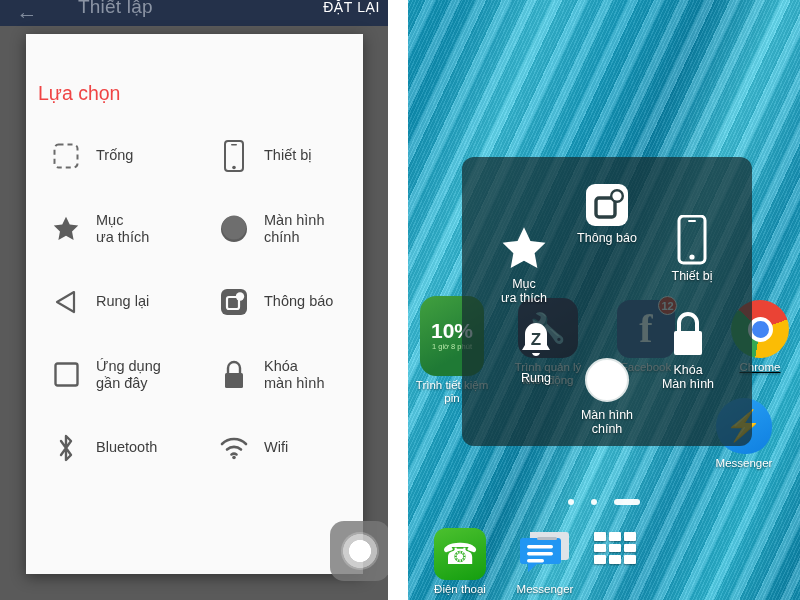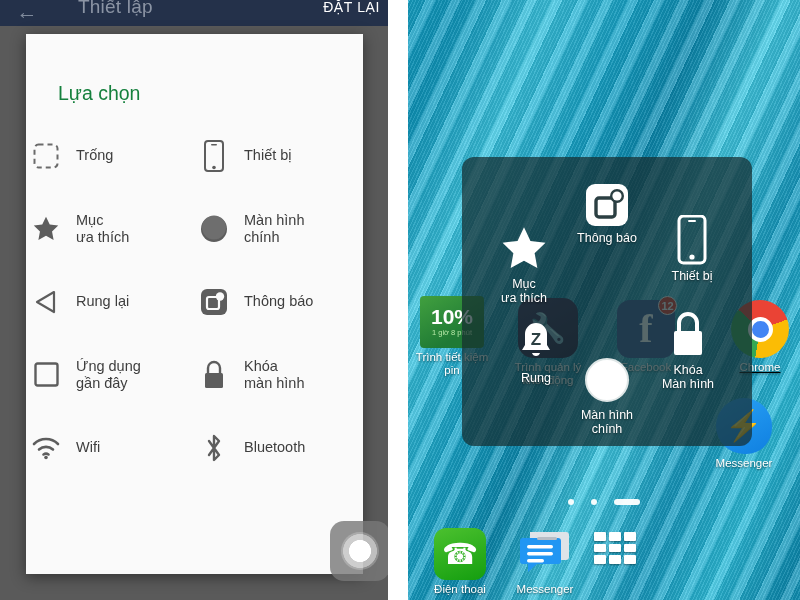--- a/index.html
+++ b/index.html
@@ -32,29 +32,29 @@
     color:#ffffff; font-size:14px; letter-spacing:.6px;
   }
 
   #dialog{
     position:absolute; left:26px; top:34px; width:337px; height:540px;
     background:#fafafa;
     box-shadow:0 3px 14px rgba(0,0,0,.45);
     overflow:hidden;
   }
   #dialog-title{
-    position:absolute; left:32px; top:48px;
-    font-size:19.5px; color:#15803d; font-weight:400;
+    position:absolute; left:12px; top:48px;
+    font-size:19.5px; color:#ef4444; font-weight:400;
   }
   #dlg-grid{
     position:absolute; left:0; top:85px; width:337px;
   }
   .dlg-row{ display:flex; height:73px; }
   .dlg-cell{
-    width:168px; display:flex; align-items:center; 
+    width:168px; display:flex; align-items:center; padding-left:20px;
   }
   .dlg-ico{
     width:40px; min-width:40px; height:40px;
     display:flex; align-items:center; justify-content:center;
     color:#5d5d5d;
   }
   .dlg-lab{
     font-size:14.5px; color:#3e3e3e; line-height:17px;
     margin-left:10px; white-space:pre-line;
   }
@@ -94,21 +94,21 @@
     position:absolute; width:84px; text-align:center;
   }
   .app .ico{ width:56px; height:56px; margin:0 auto; position:relative; }
   .app .nm{
     font-size:11.5px; color:#ffffff; margin-top:3px; line-height:13px;
     text-shadow:0 1px 2px rgba(0,0,0,.55);
   }
 
   
   #app-battery .ico{
-    width:64px;height:52px;border-radius:4px;
+    width:64px;height:80px;border-radius:16px;
     background:linear-gradient(150deg,#41a03f,#1f7a35 70%);
     display:flex;flex-direction:column;align-items:center;justify-content:center;
   }
   #app-battery .pct{ color:#fff;font-size:21px;font-weight:bold;line-height:20px; }
   #app-battery .sub{ color:#b7e8a8;font-size:7.5px;margin-top:1px; }
 
   
   #app-boot .ico{
     width:60px;height:60px;border-radius:15px;
     background:linear-gradient(150deg,#3b2c57,#241a3b);
@@ -289,36 +289,36 @@
               </svg>
           </div>
           <div class="dlg-lab">Khóa
 màn hình</div>
         </div>
       </div>
 
       <div class="dlg-row">
         <div class="dlg-cell">
           <div class="dlg-ico">
+            <svg width="22" height="30">
+                <path d="M6 8 L16 22 L11 27 V3 L16 8 L6 22" fill="none" stroke="#5d5d5d" stroke-width="2.4" stroke-linejoin="round" stroke-linecap="round"></path>
+              </svg>
+          </div>
+          <div class="dlg-lab">Bluetooth</div>
+        </div>
+        <div class="dlg-cell">
+          <div class="dlg-ico">
             <svg width="30" height="24">
                 <path d="M3 8 a17 17 0 0 1 24 0" fill="none" stroke="#5d5d5d" stroke-width="2.6" stroke-linecap="round"></path>
                 <path d="M8 13.5 a10.5 10.5 0 0 1 14 0" fill="none" stroke="#5d5d5d" stroke-width="2.6" stroke-linecap="round"></path>
                 <path d="M12.5 18.5 a4.5 4.5 0 0 1 5 0" fill="none" stroke="#5d5d5d" stroke-width="2.6" stroke-linecap="round"></path>
                 <circle cx="15" cy="21.5" r="1.8" fill="#5d5d5d"></circle>
               </svg>
           </div>
           <div class="dlg-lab">Wifi</div>
-        </div>
-        <div class="dlg-cell">
-          <div class="dlg-ico">
-            <svg width="22" height="30">
-                <path d="M6 8 L16 22 L11 27 V3 L16 8 L6 22" fill="none" stroke="#5d5d5d" stroke-width="2.4" stroke-linejoin="round" stroke-linecap="round"></path>
-              </svg>
-          </div>
-          <div class="dlg-lab">Bluetooth</div>
         </div>
       </div>
 
       <div class="dlg-row">
       </div>
 
       <div class="dlg-row">
         <div class="dlg-cell">
           <div class="dlg-ico">
             

